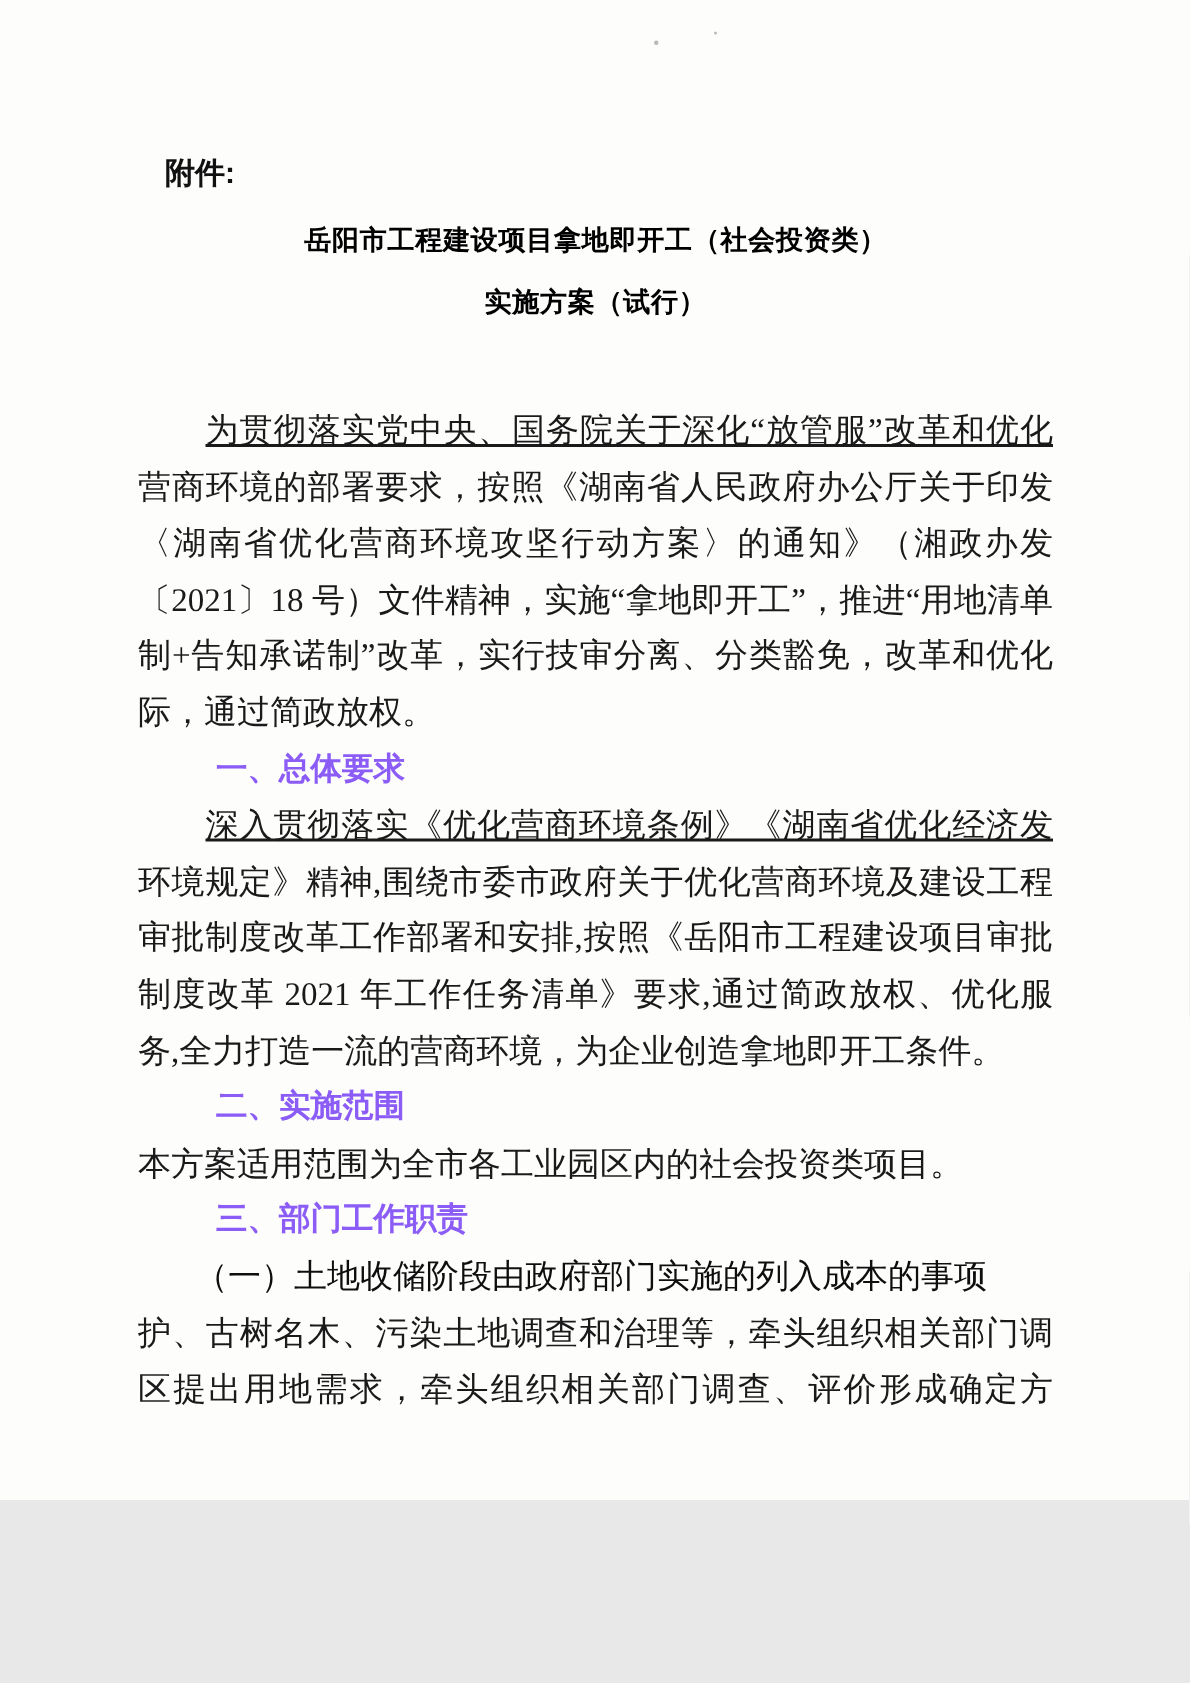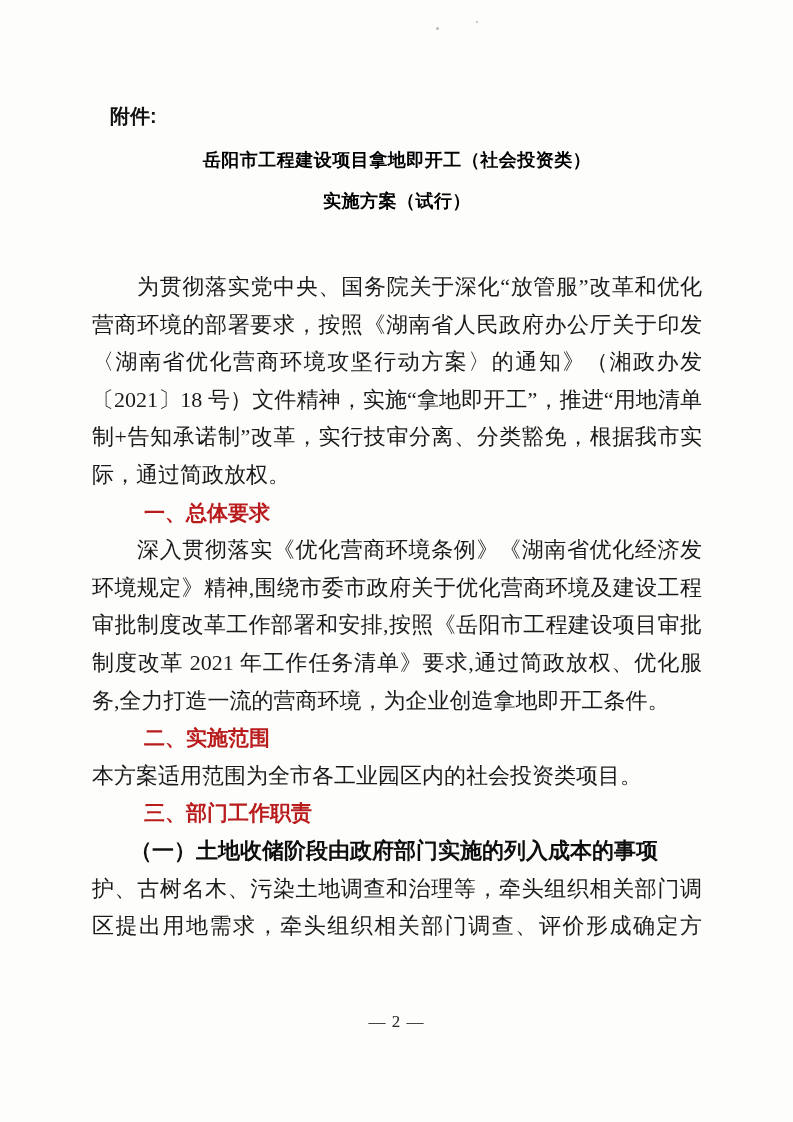--- a/index.html
+++ b/index.html
@@ -1,19 +1,19 @@
 <!DOCTYPE html>
 <html><head>
 <meta charset="utf-8">
 <style>
   html, body { margin: 0; padding: 0; background: #e8e8e8; }
   .page {
     position: relative;
     width: 793px;
-    height: 1122px;
+    height: 1000px;
     margin: 0 auto;
     background: #fdfdfc;
     overflow: hidden;
     color: #1a1a1a;
     font-family: "Liberation Serif", "DejaVu Serif", serif;
   }
   .doc {
     position: absolute;
     left: 92px;
     top: 0;
@@ -43,32 +43,32 @@
     line-height: 37.6px;
     font-size: 22px;
     text-align: justify;
     text-align-last: justify;
     text-justify: inter-character;
     overflow: hidden;
     white-space: nowrap;
   }
   .line { white-space: normal; }
   .para-end { text-align-last: left; }
-  .first-line { text-indent: 45px; }
+  .first-line { text-indent: 45px; text-decoration: underline; }
   .heading {
     font-family: "Liberation Sans", "DejaVu Sans", sans-serif;
     font-weight: bold;
     font-size: 21px;
     text-align: left;
     text-align-last: left;
     text-indent: 52px;
-    color: #b91c1c;
+    color: #8b5cf6;
   }
   .subheading {
-    font-weight: bold;
+    font-weight: normal;
     font-size: 22px;
     text-align: left;
     text-align-last: left;
     text-indent: 38px;
     color: #0e0e0e;
   }
   .p4-first { text-indent: 34px; }
   .lead-bold { font-weight: bold; }
   .footer {
     position: absolute;
@@ -97,21 +97,21 @@
     <div class="title">
       <div class="title-line">岳阳市工程建设项目拿地即开工（社会投资类）</div>
       <div class="title-line">实施方案（试行）</div>
     </div>
 
     <div class="body">
       <div class="line first-line">为贯彻落实党中央、国务院关于深化“放管服”改革和优化</div>
       <div class="line">营商环境的部署要求，按照《湖南省人民政府办公厅关于印发</div>
       <div class="line">〈湖南省优化营商环境攻坚行动方案〉的通知》（湘政办发</div>
       <div class="line">〔2021〕18 号）文件精神，实施“拿地即开工”，推进“用地清单</div>
-      <div class="line">制+告知承诺制”改革，实行技审分离、分类豁免，根据我市实</div>
+      <div class="line">制+告知承诺制”改革，实行技审分离、分类豁免，改革和优化</div>
       <div class="line para-end">际，通过简政放权。</div>
 
       <div class="line heading">一、总体要求</div>
 
       <div class="line first-line">深入贯彻落实《优化营商环境条例》《湖南省优化经济发展</div>
       <div class="line">环境规定》精神,围绕市委市政府关于优化营商环境及建设工程</div>
       <div class="line">审批制度改革工作部署和安排,按照《岳阳市工程建设项目审批</div>
       <div class="line">制度改革 2021 年工作任务清单》要求,通过简政放权、优化服</div>
       <div class="line para-end">务,全力打造一流的营商环境，为企业创造拿地即开工条件。</div>
 

